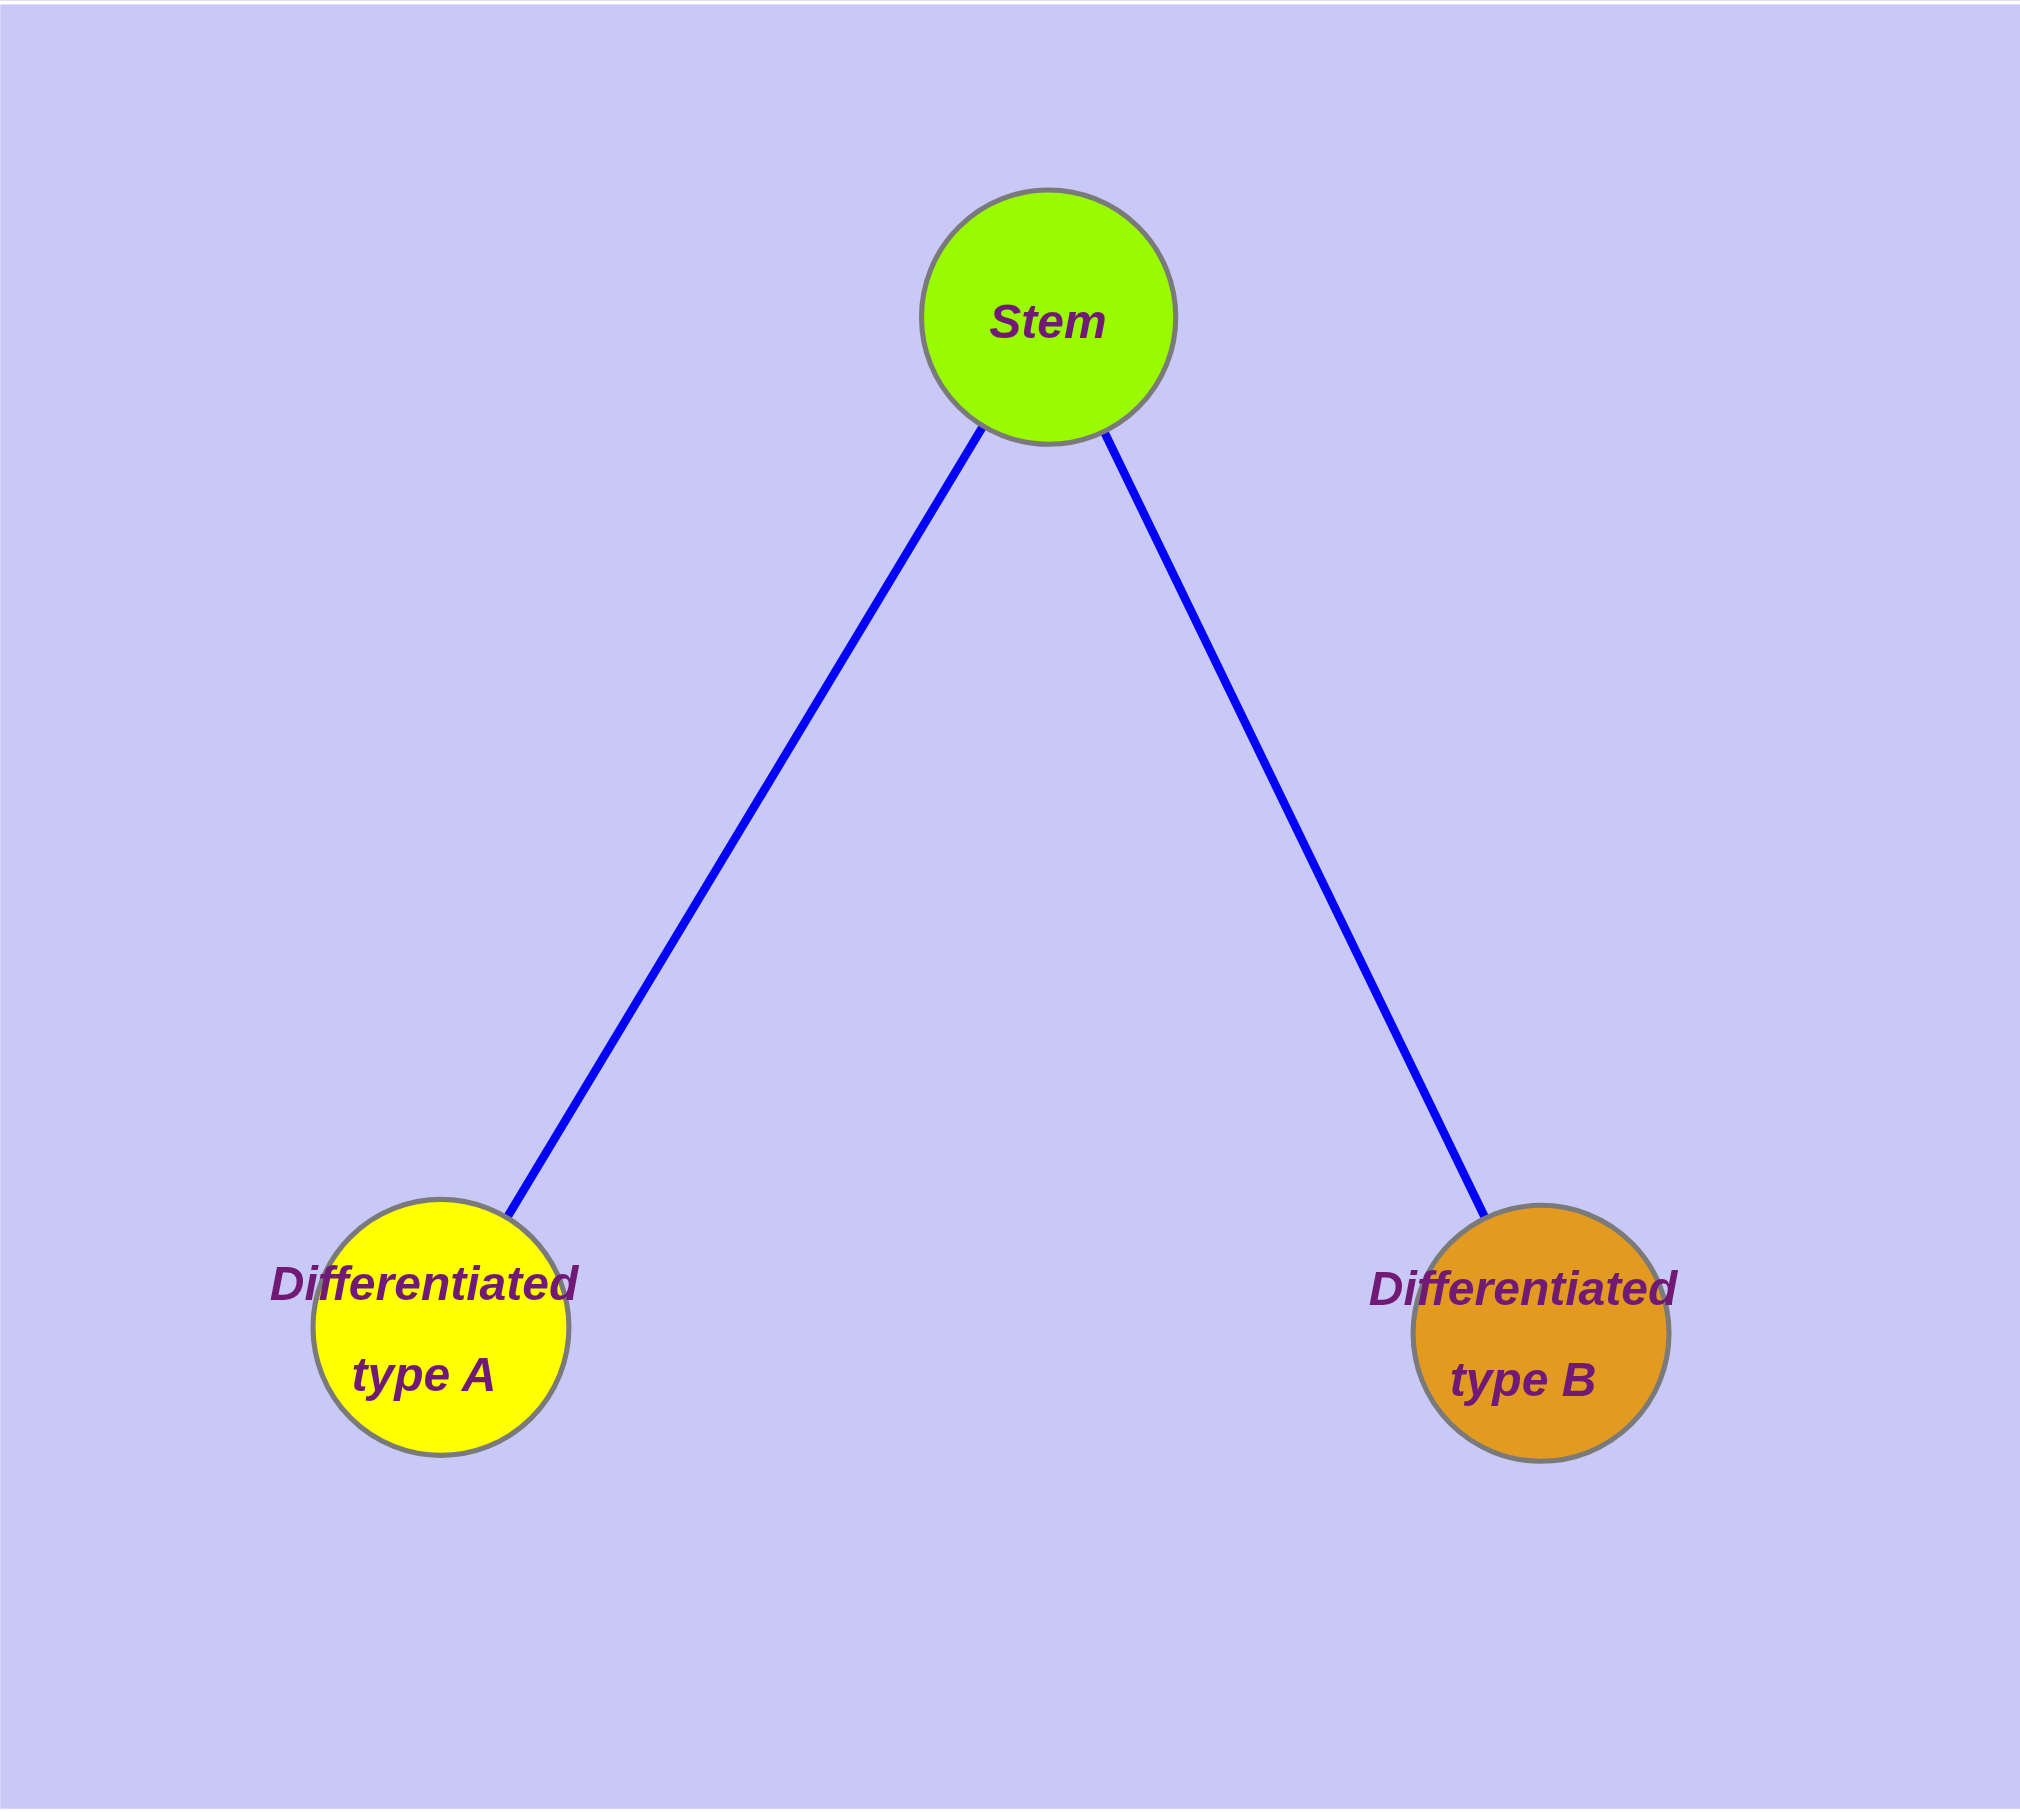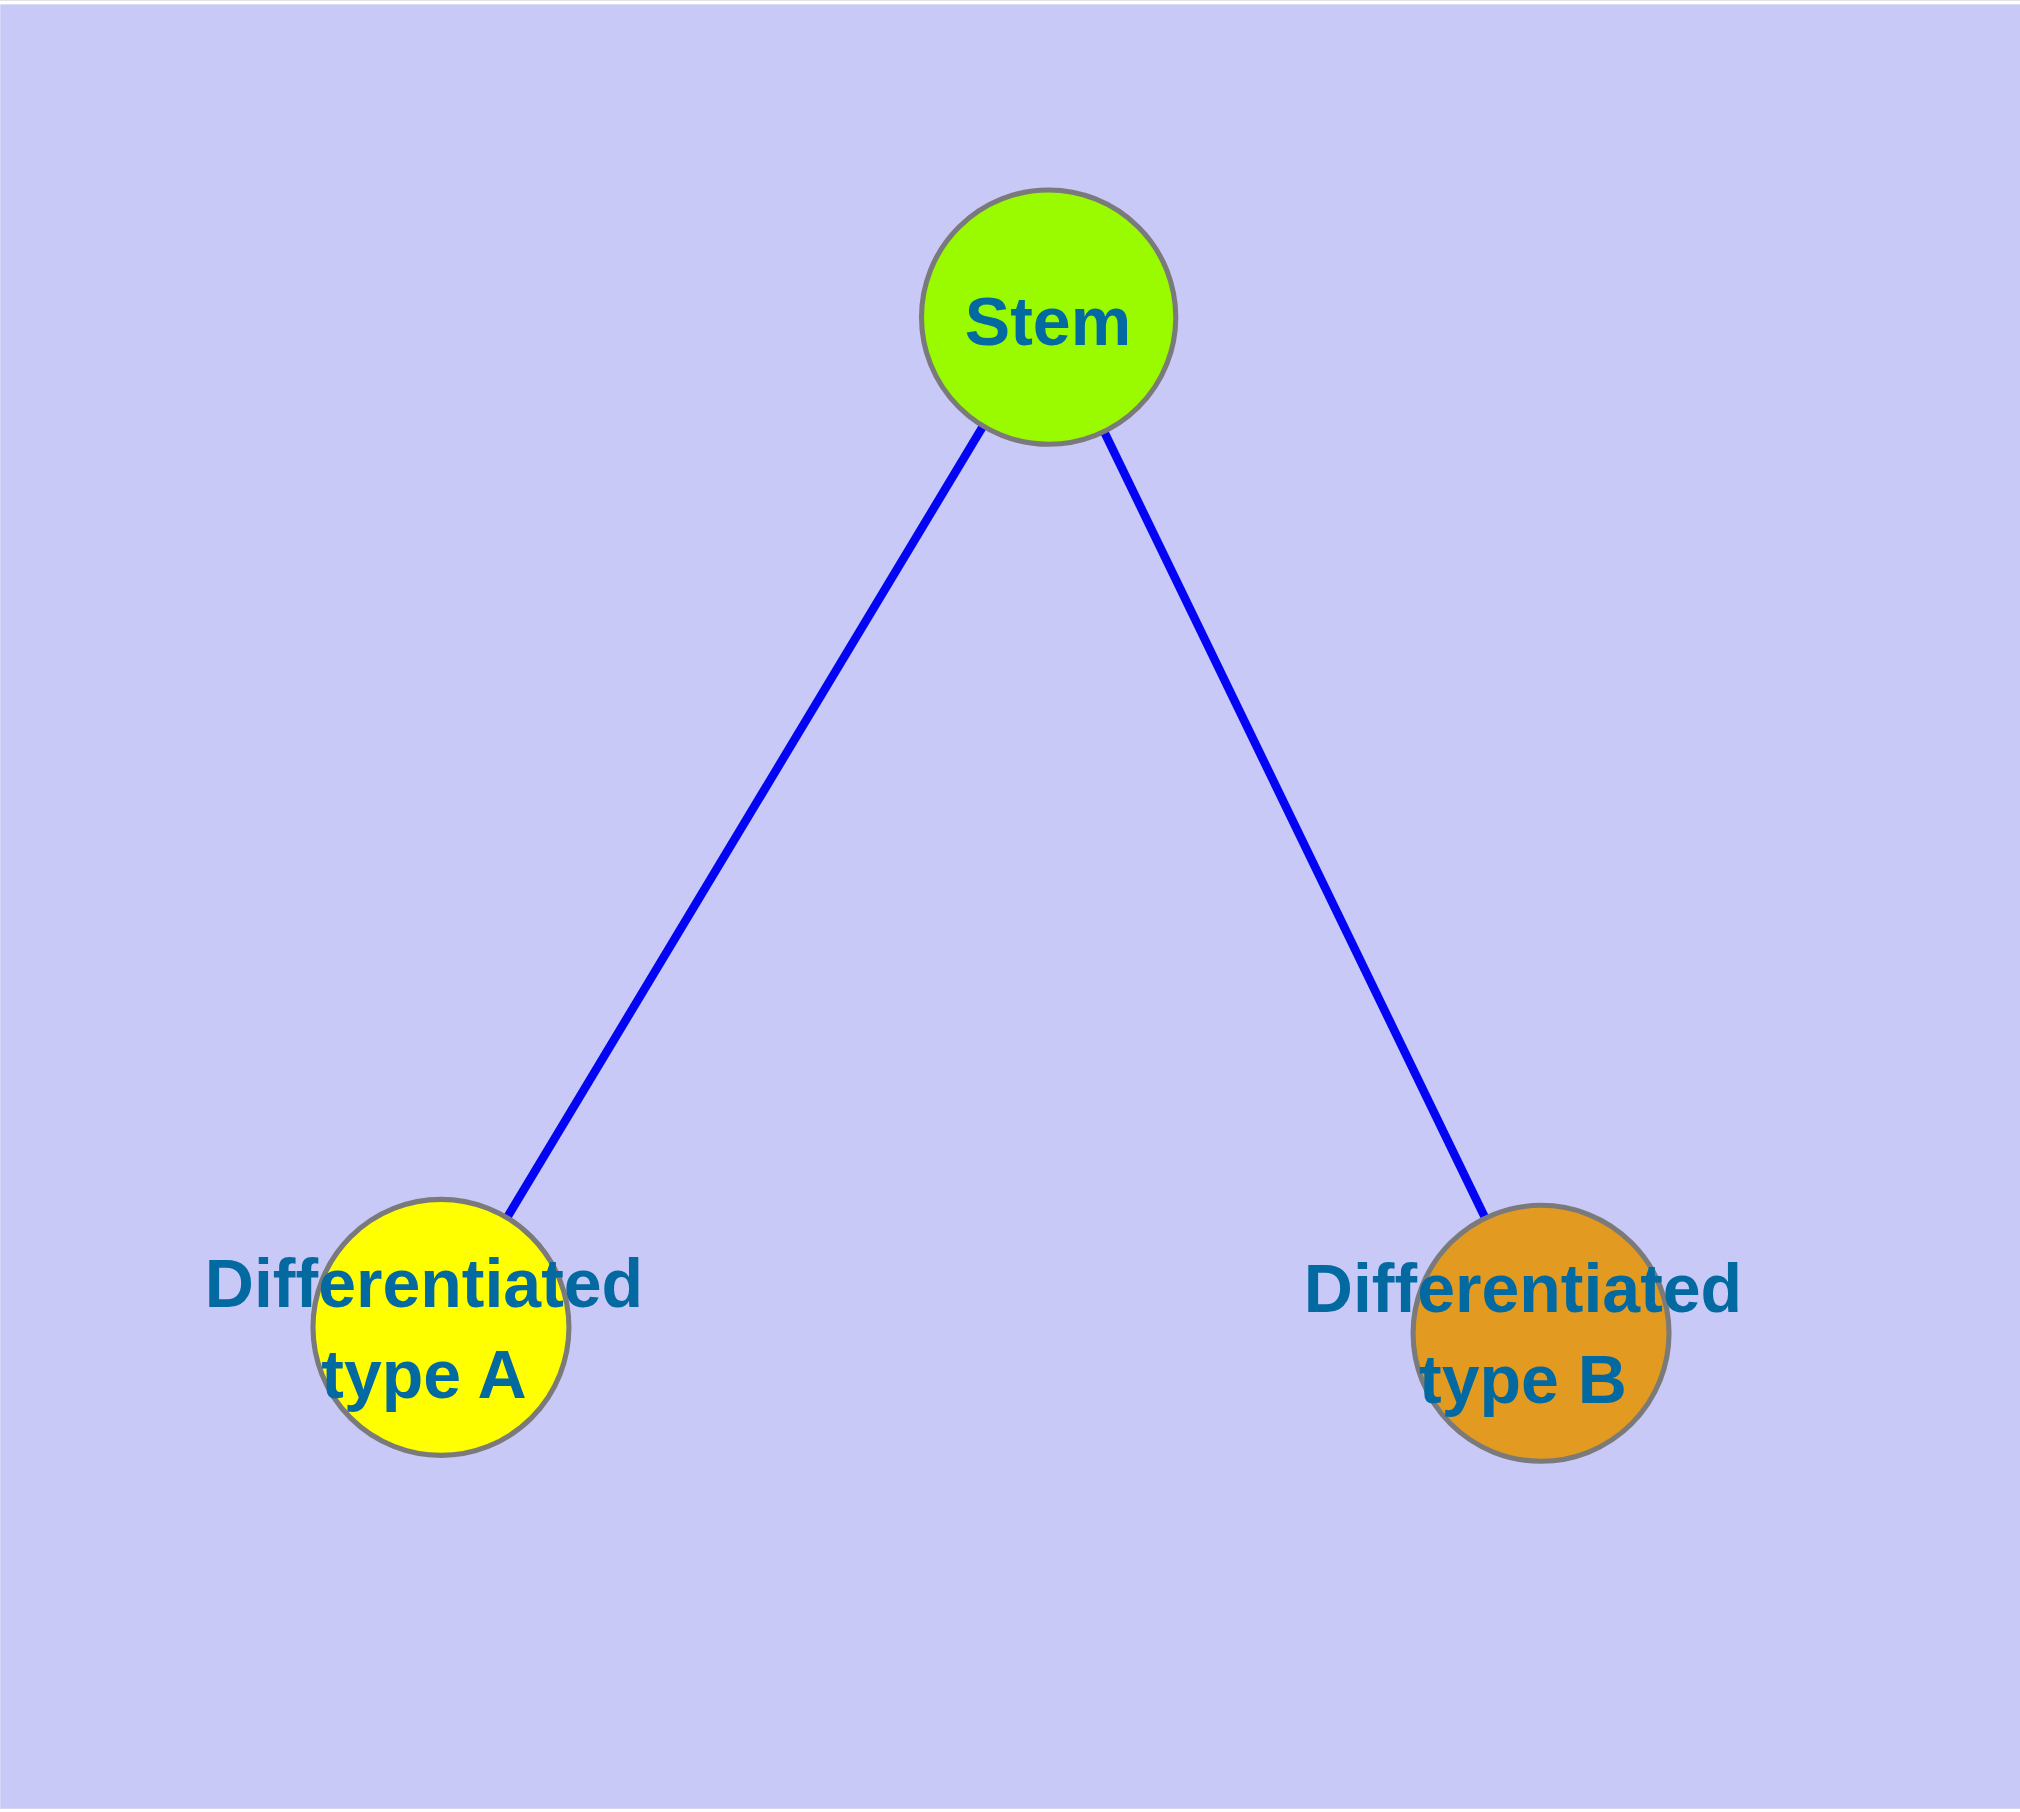--- a/index.html
+++ b/index.html
@@ -23,26 +23,27 @@
     stroke-width: 10px;
     fill: none;
   }
   .node-circle {
     stroke-width: 6px;
   }
   .node-label {
     position: absolute;
     transform: translate(-50%, -50%);
     font-weight: bold;
-    font-size: 68px;
+    font-size: 48px;
     line-height: 91px;
-    color: #0369a1;
+    color: #701a75;
     text-align: center;
     white-space: pre-line;
     letter-spacing: 0px;
+    font-style: italic;
   }
 </style>
 </head>
 <body>
 
 <div class="stage">
 
   <svg class="graph-svg" viewBox="0 0 2384 2138">
     <rect fill="#c9c9f8" x="0" y="4" width="2384" height="2129"></rect>
 

